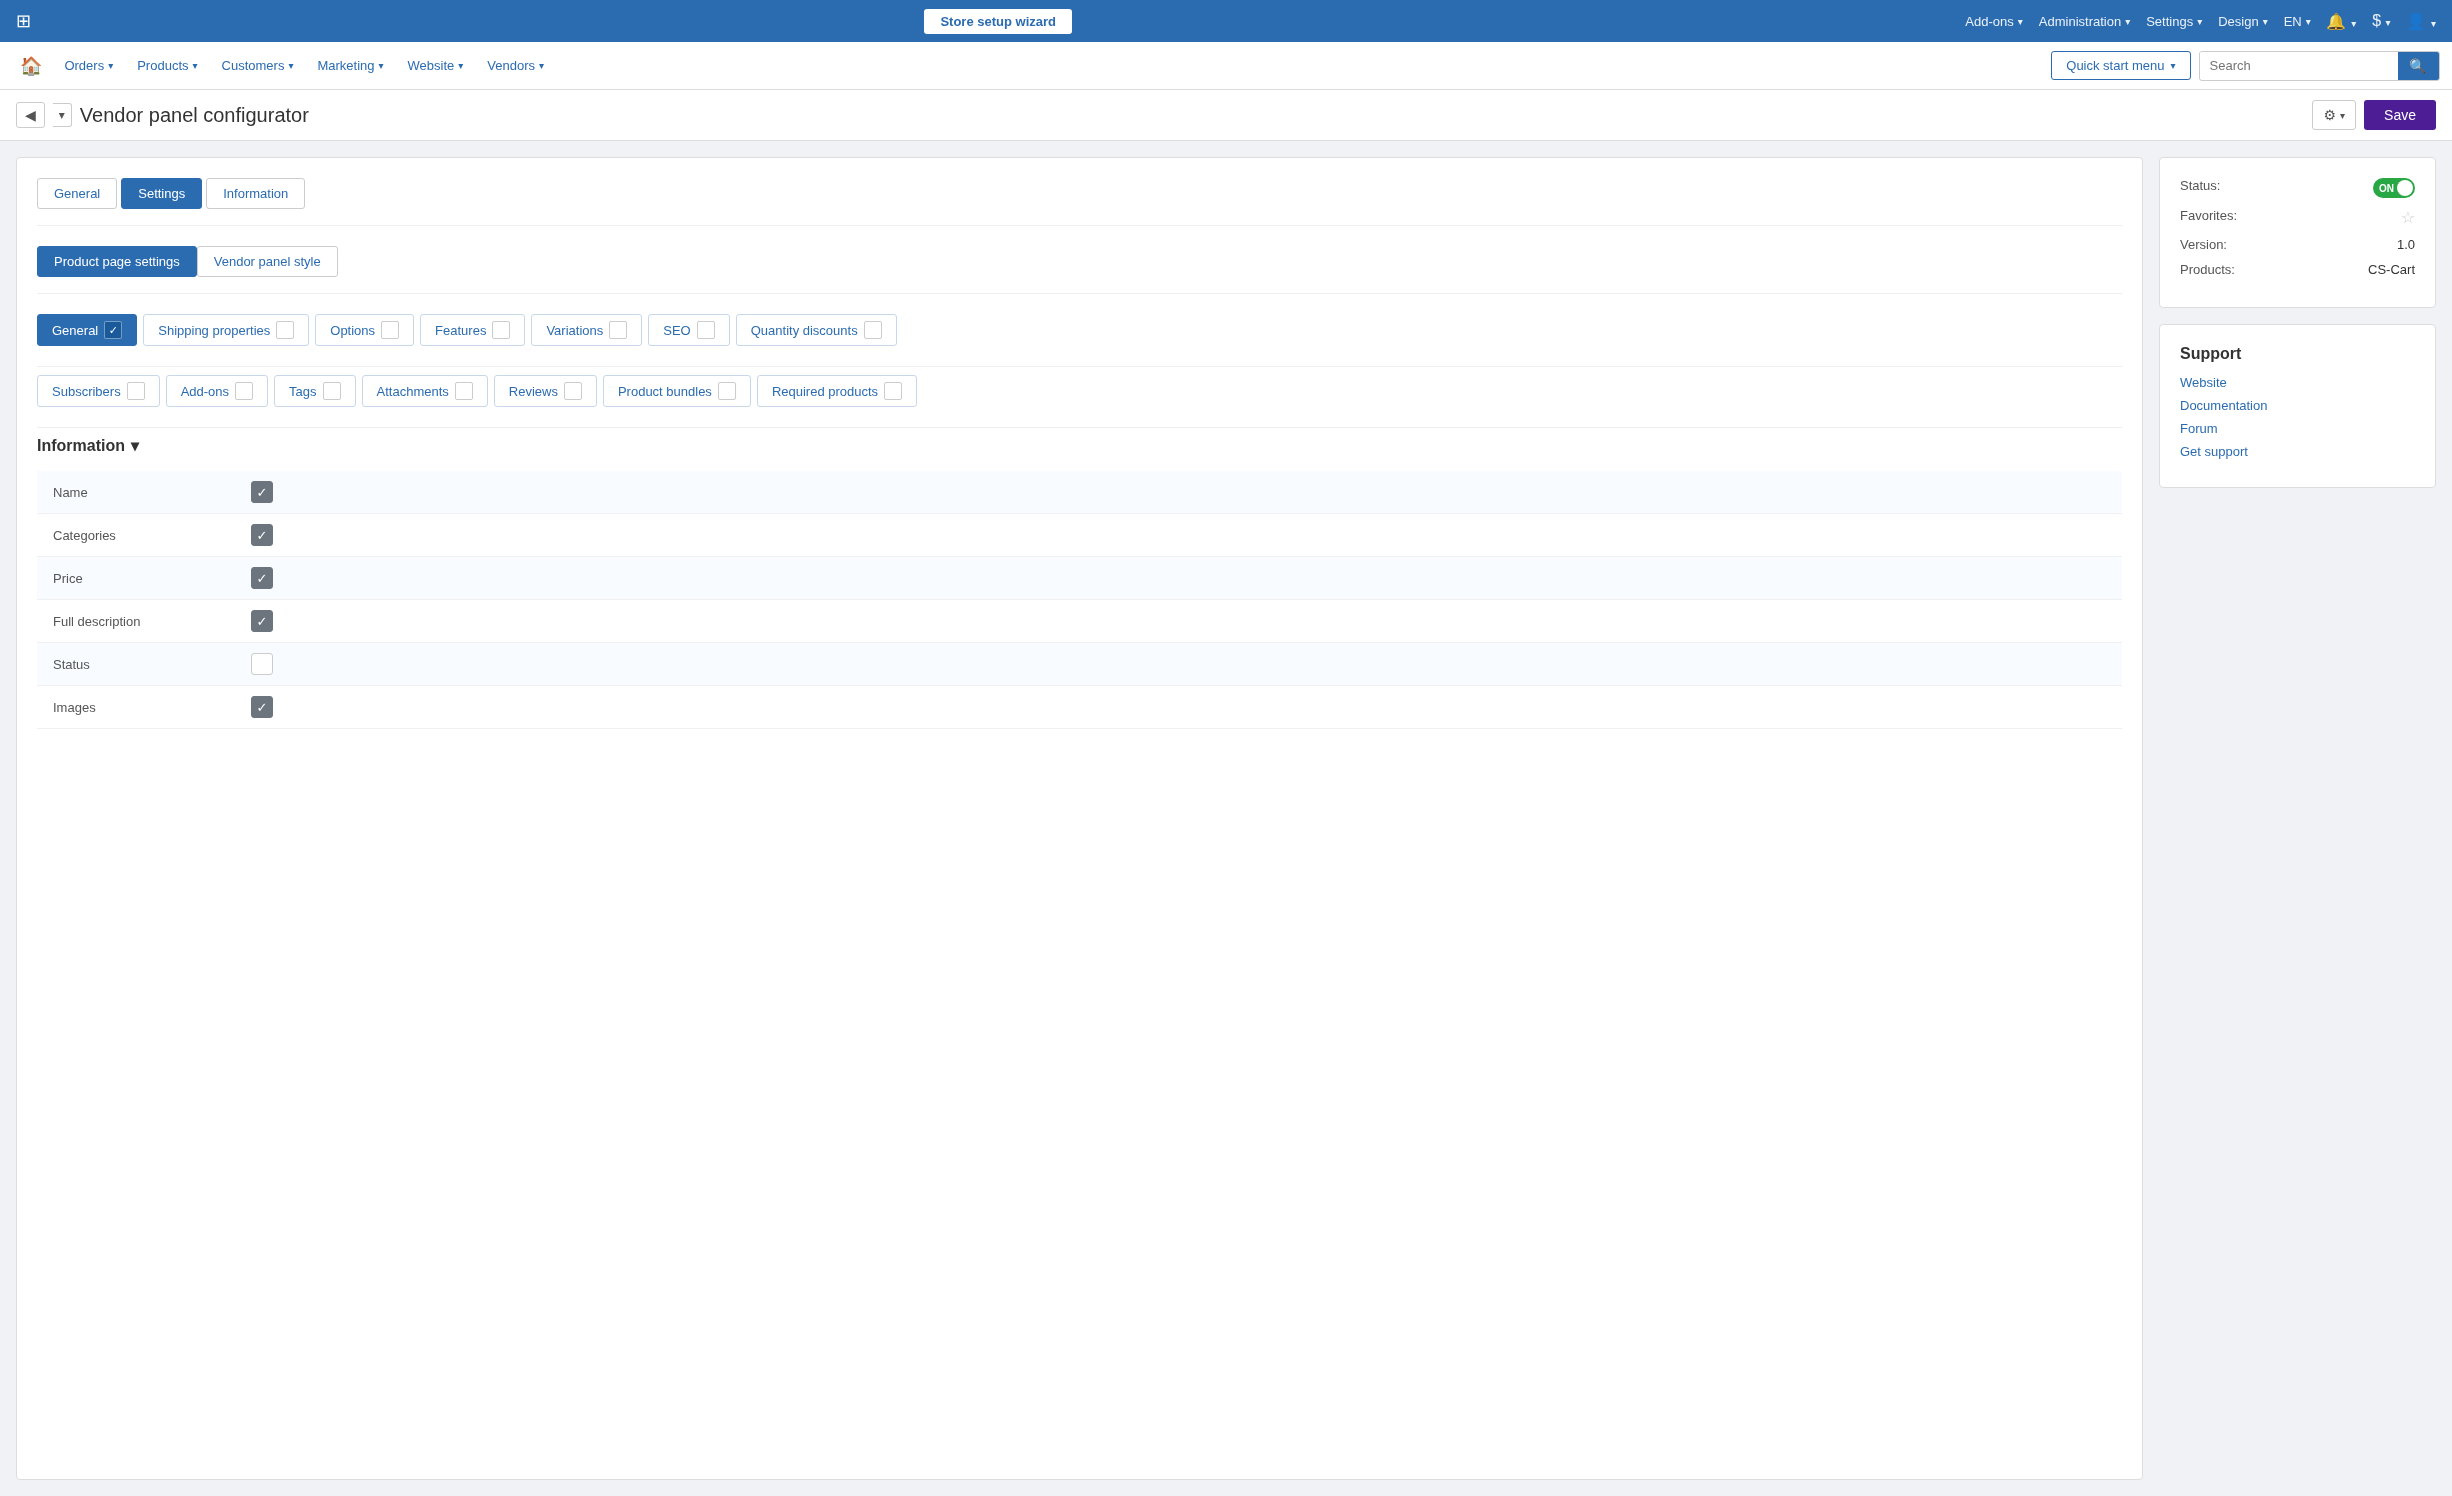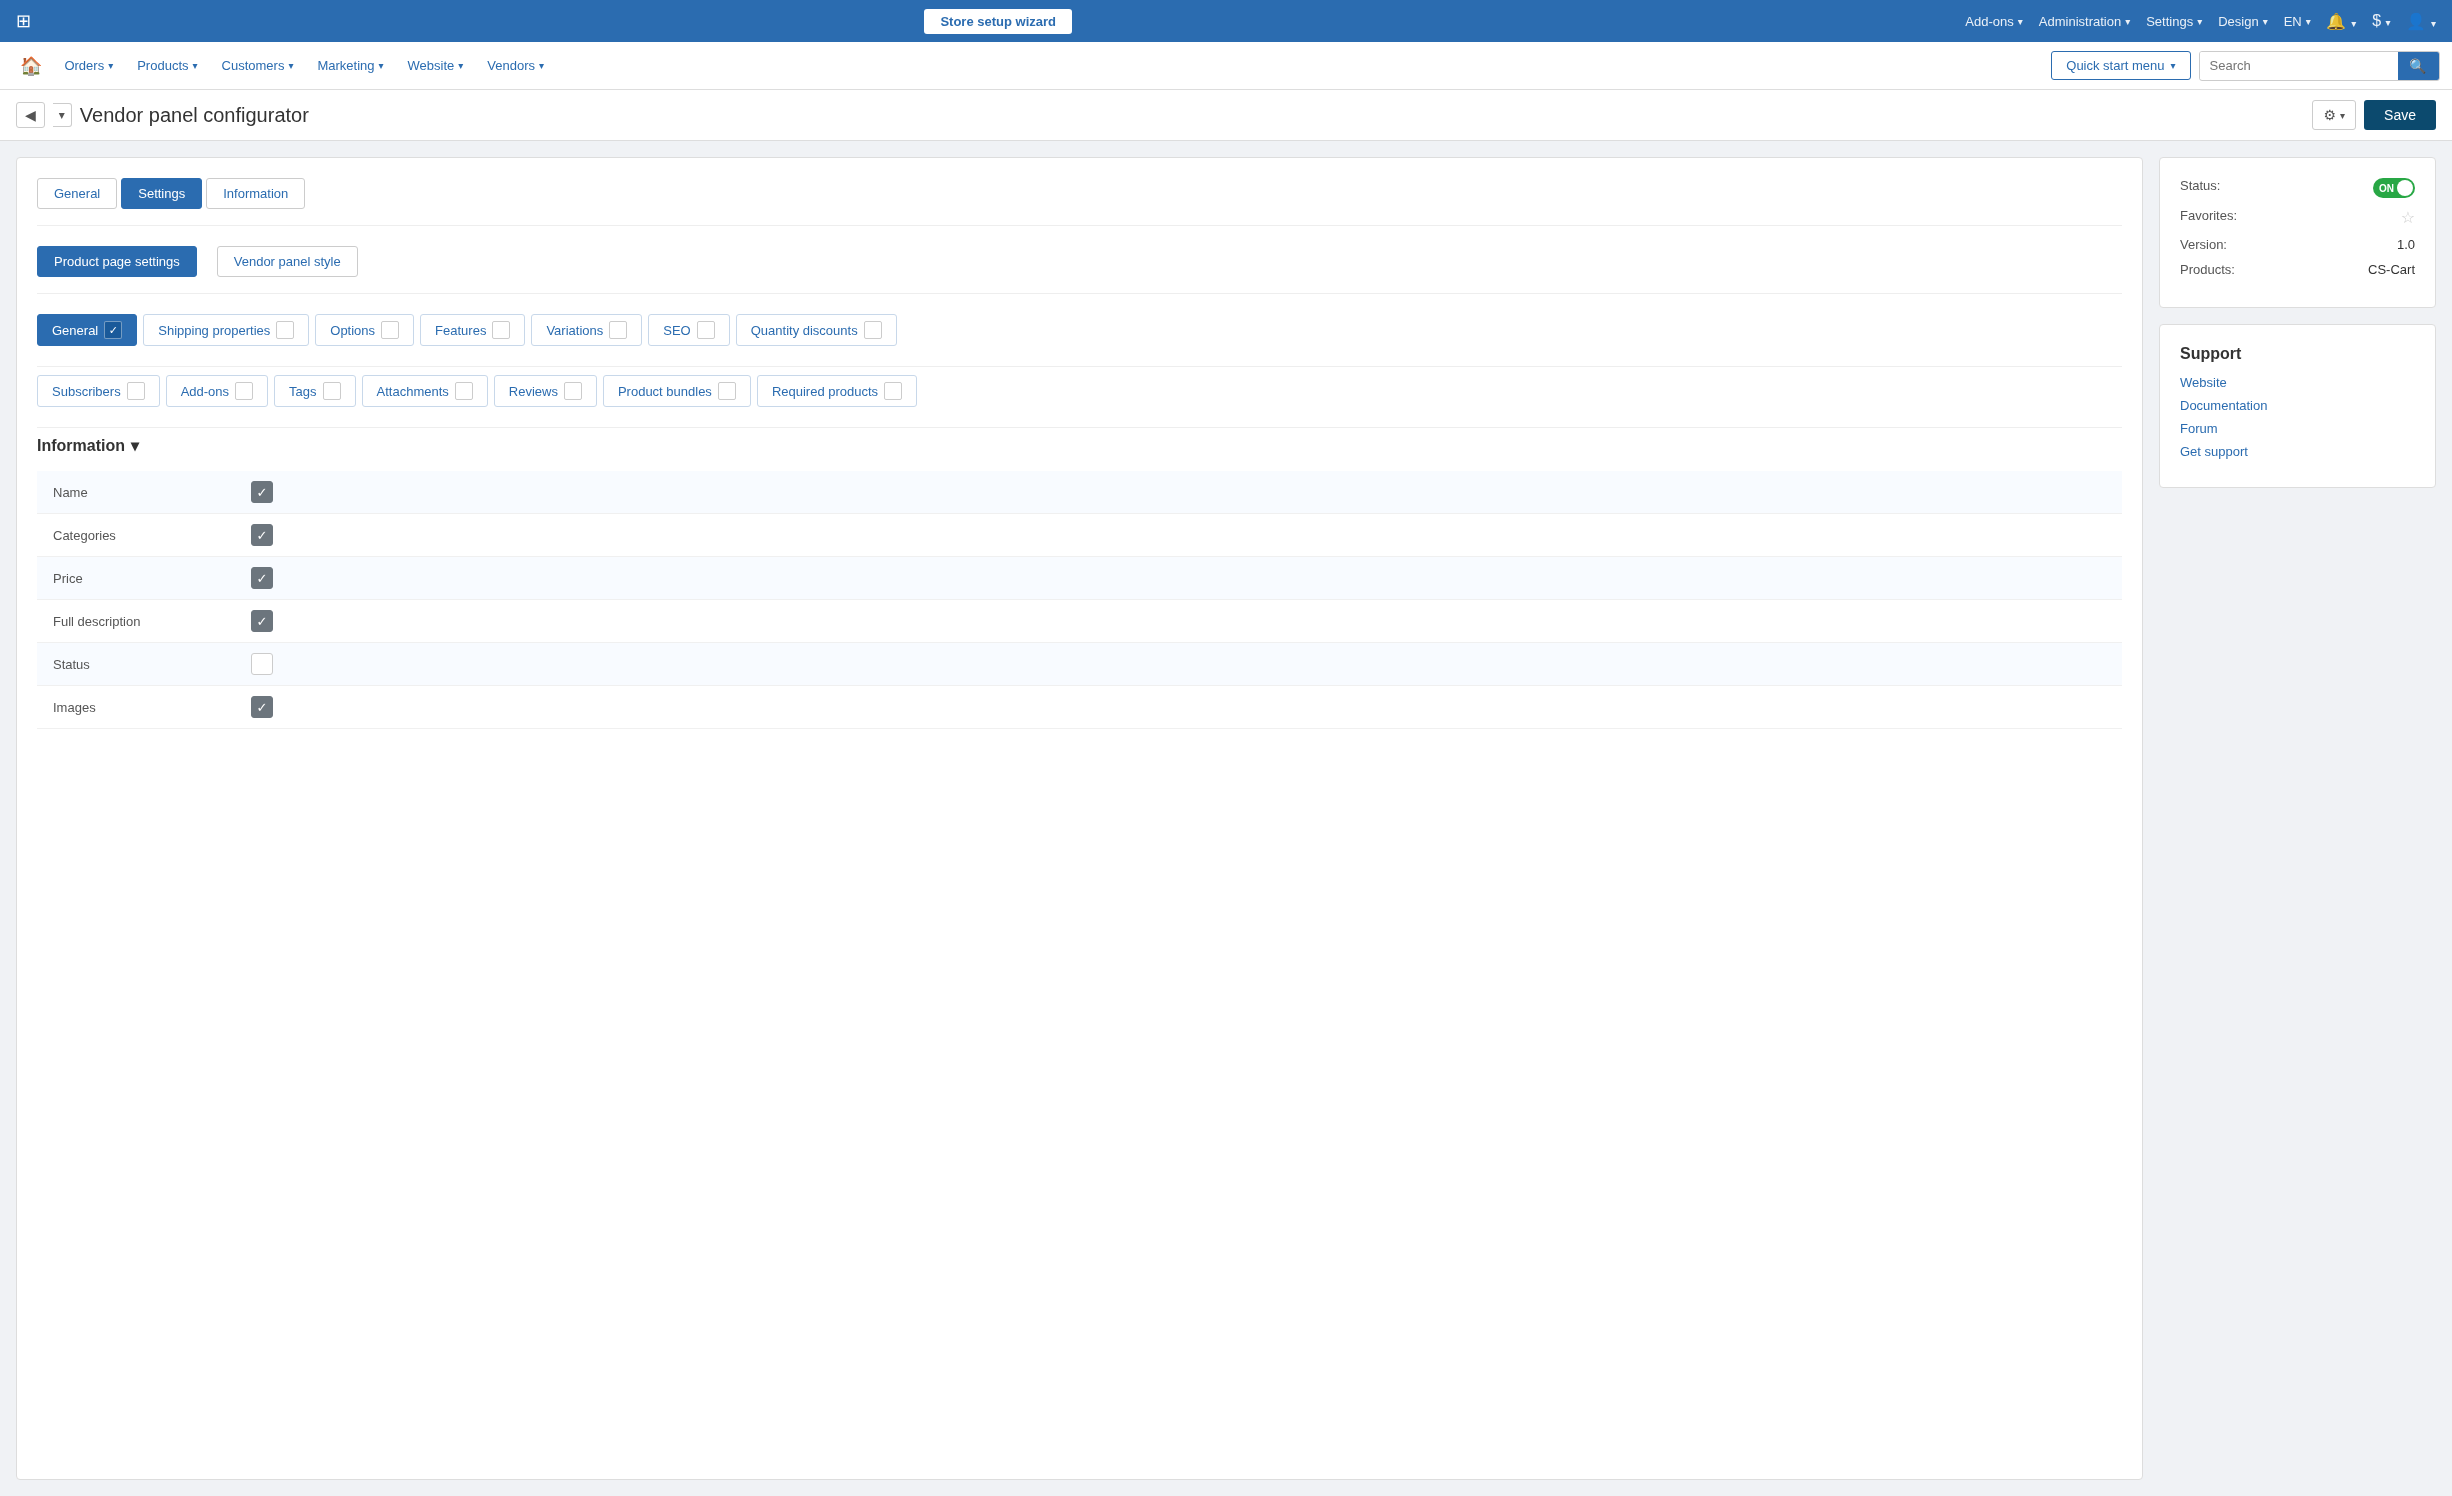--- a/index.html
+++ b/index.html
@@ -150,21 +150,21 @@
       color: #555;
       padding: 6px 10px;
       border-radius: 3px;
       cursor: pointer;
       font-size: 14px;
       display: flex;
       align-items: center;
       gap: 4px;
     }
     .save-btn {
-      background: #0c4a6e;
+      background: #4c1d95;
       color: white;
       border: none;
       padding: 7px 20px;
       border-radius: 3px;
       font-size: 14px;
       cursor: pointer;
       font-weight: 500;
     }
 
     
@@ -204,21 +204,21 @@
     }
     .tab-btn.active {
       background: #2b6cb0;
       color: white;
       border-color: #2b6cb0;
     }
 
     
     .sub-tab-group {
       display: flex;
-      gap: 20px;
+      gap: 0;
       margin-bottom: 20px;
       padding-bottom: 16px;
       border-bottom: 1px solid #eee;
     }
     .sub-tab-btn {
       padding: 7px 16px;
       border-radius: 3px;
       border: 1px solid #ccc;
       background: white;
       color: #2b6cb0;

